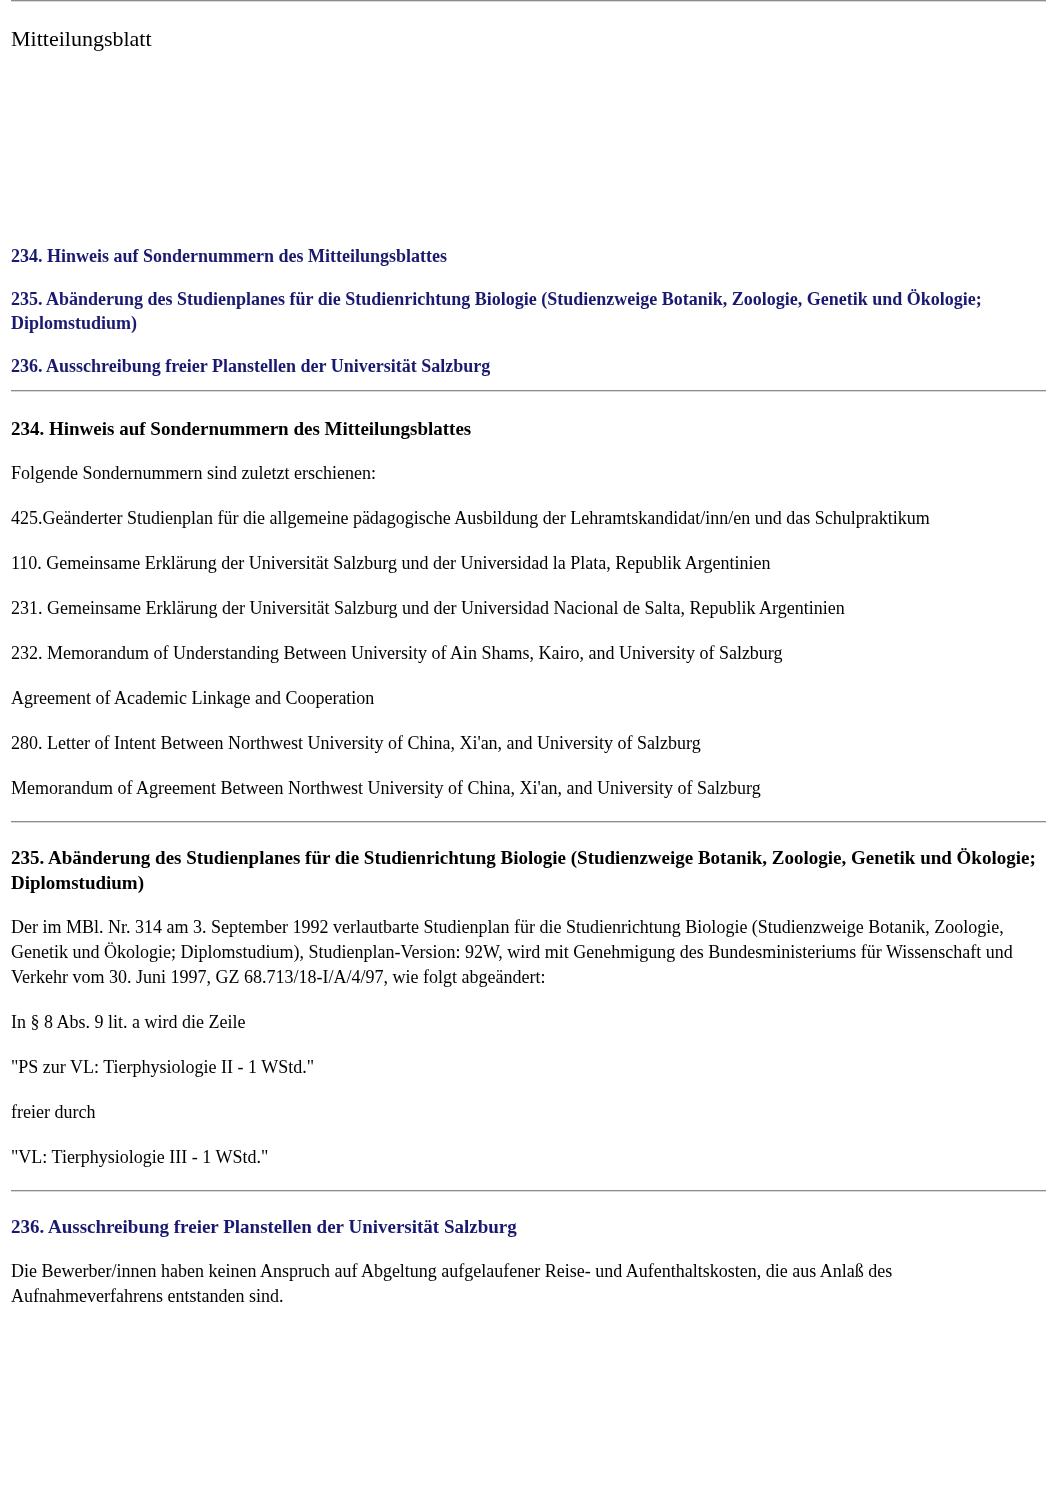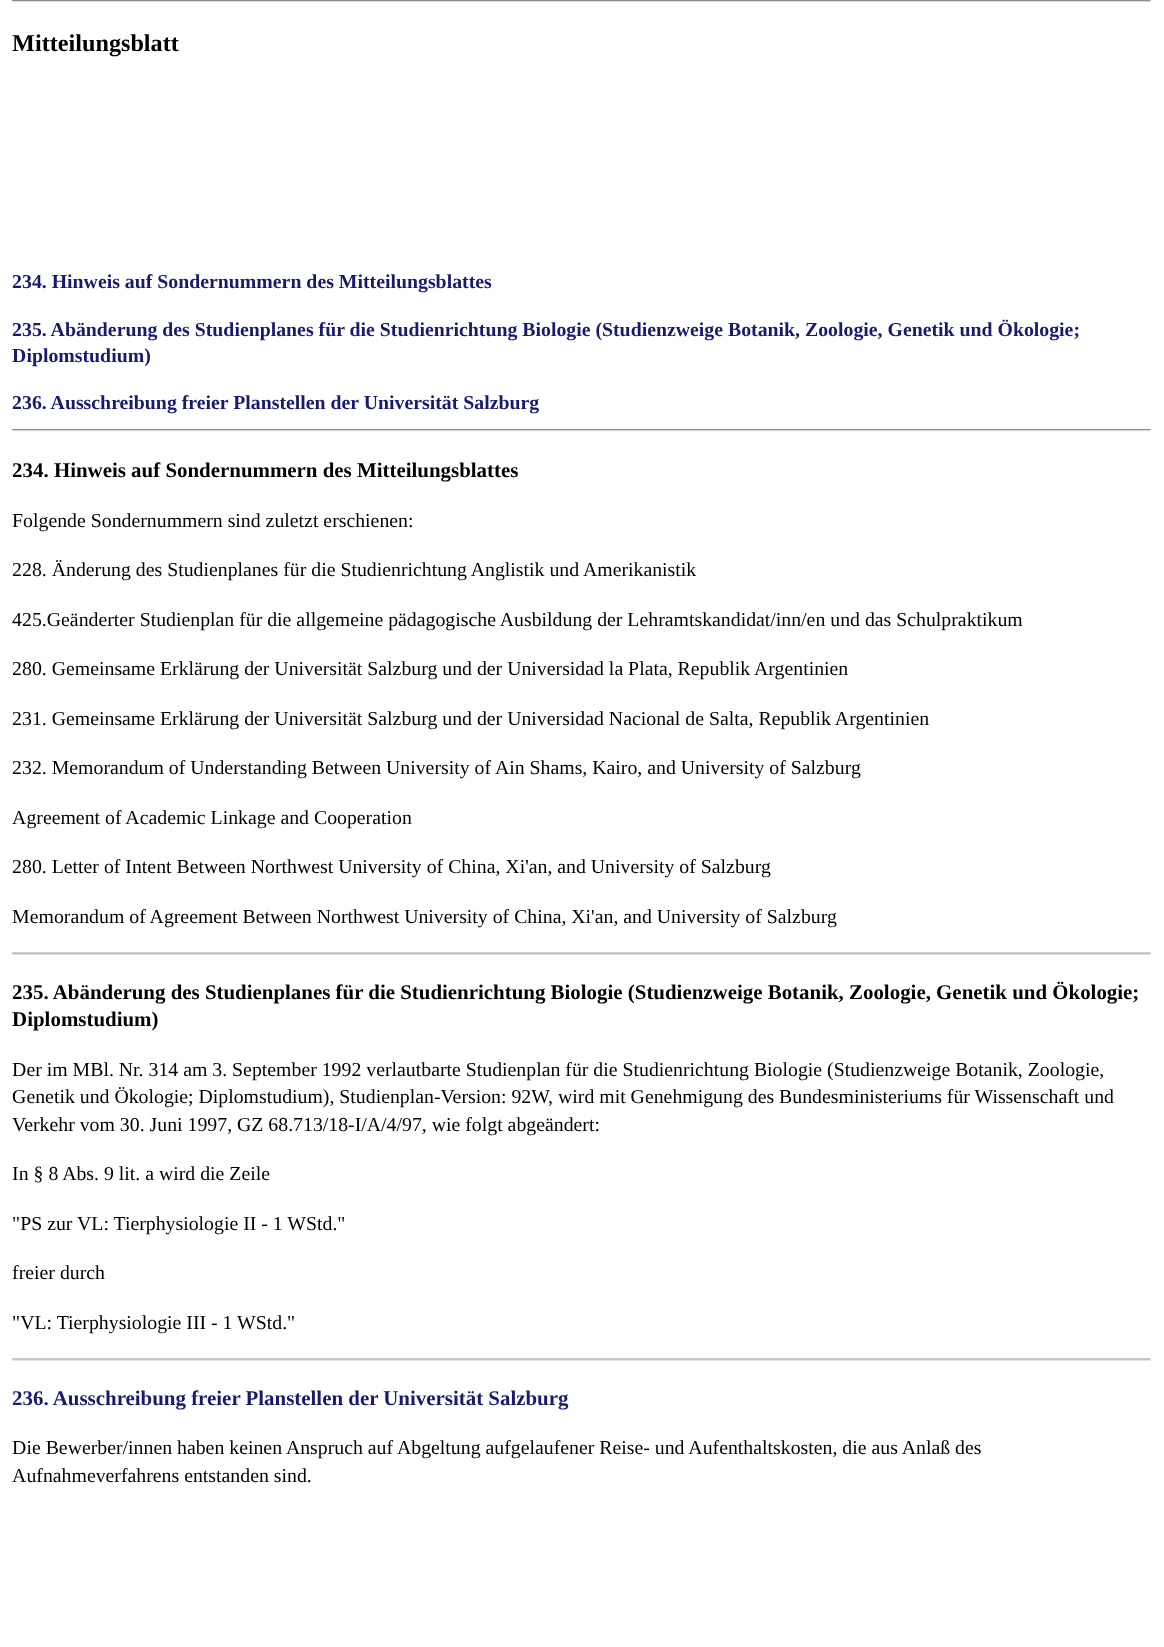--- a/index.html
+++ b/index.html
@@ -23,21 +23,21 @@
     box-sizing: border-box;
     border: none;
     border-top: 1px solid #8c8c8c;
     border-bottom: 1px solid #d9d9d9;
     margin: 0;
   }
   .rule-top { margin-top: 10px; }
   .doc-title {
     font-size: 22px;
     line-height: 26px;
-    font-weight: bold;
+    font-weight: normal;
     margin: 24px 0 0 0;
   }
   .toc { margin-top: 192px; }
   .toc-item {
     display: block;
     font-weight: bold;
     font-size: 18px;
     line-height: 24px;
     color: #191970;
     text-decoration: none;
@@ -73,23 +73,22 @@
     <a href="#" class="toc-item">234. Hinweis auf Sondernummern des Mitteilungsblattes</a>
     <a href="#" class="toc-item">235. Abänderung des Studienplanes für die Studienrichtung Biologie (Studienzweige Botanik, Zoologie, Genetik und Ökologie; Diplomstudium)</a>
     <a href="#" class="toc-item">236. Ausschreibung freier Planstellen der Universität Salzburg</a>
   </nav>
 
   <hr class="rule">
 
   <section>
     <h3 class="sec sec-first">234. Hinweis auf Sondernummern des Mitteilungsblattes</h3>
     <p class="body">Folgende Sondernummern sind zuletzt erschienen:</p>
-    <p class="body">228. Änderung des Studienplanes für die Studienrichtung Anglistik und Amerikanistik</p>
     <p class="body">425.Geänderter Studienplan für die allgemeine pädagogische Ausbildung der Lehramtskandidat/inn/en und das Schulpraktikum</p>
-    <p class="body">280. Gemeinsame Erklärung der Universität Salzburg und der Universidad la Plata, Republik Argentinien</p>
+    <p class="body">110. Gemeinsame Erklärung der Universität Salzburg und der Universidad la Plata, Republik Argentinien</p>
     <p class="body">231. Gemeinsame Erklärung der Universität Salzburg und der Universidad Nacional de Salta, Republik Argentinien</p>
     <p class="body">232. Memorandum of Understanding Between University of Ain Shams, Kairo, and University of Salzburg</p>
     <p class="body">Agreement of Academic Linkage and Cooperation</p>
     <p class="body">280. Letter of Intent Between Northwest University of China, Xi'an, and University of Salzburg</p>
     <p class="body">Memorandum of Agreement Between Northwest University of China, Xi'an, and University of Salzburg</p>
   </section>
 
   <hr class="rule">
 
   <section>

